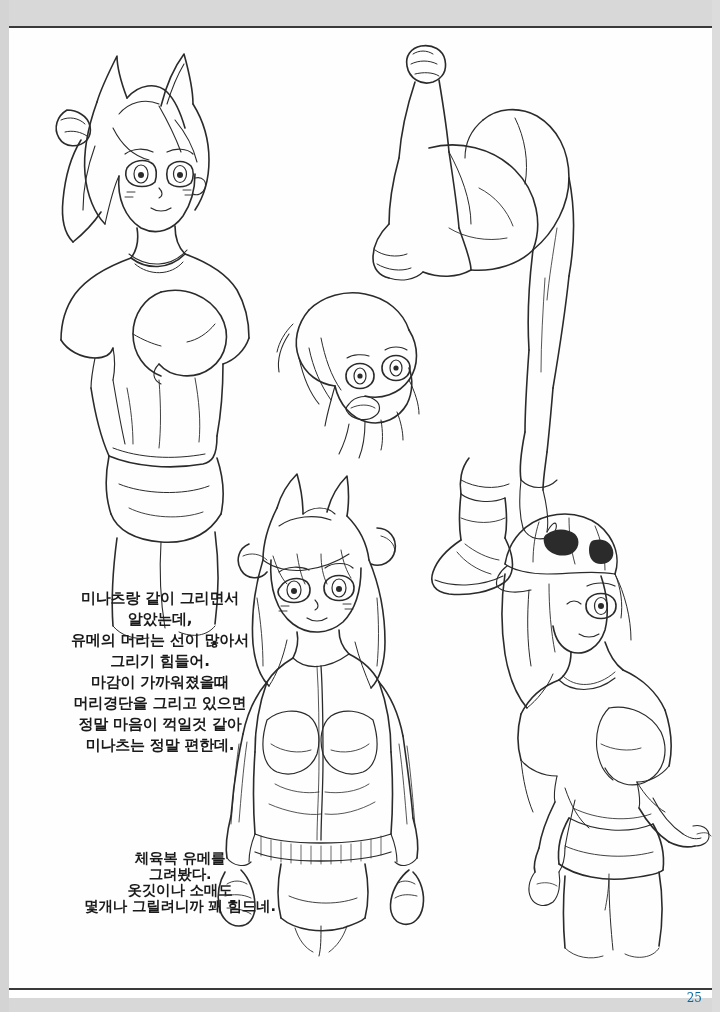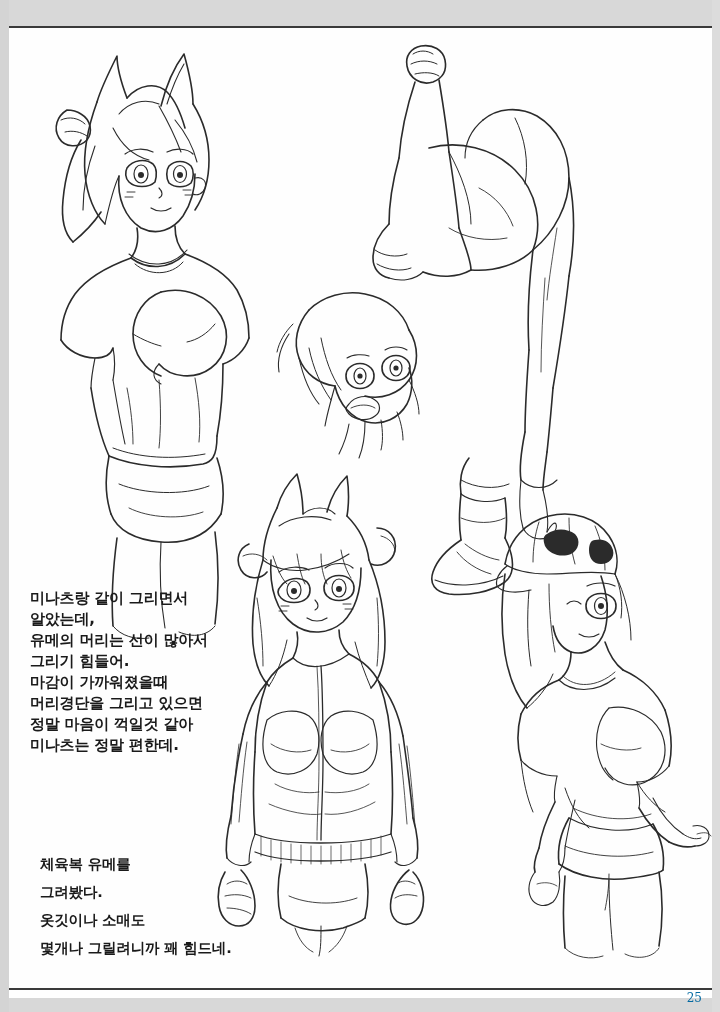--- a/index.html
+++ b/index.html
@@ -9,20 +9,21 @@
   }
   body {
     font-family: "DejaVu Sans", sans-serif;
   }
   #page {
     position: relative;
     width: 720px;
     height: 1012px;
     background: #ffffff;
     overflow: hidden;
+    text-align: center;
   }
   
   .scan-edge-top {
     position: absolute;
     left: 0; top: 0;
     width: 720px; height: 26px;
     background: #d8d8d8;
   }
   .scan-edge-bottom {
     position: absolute;
@@ -65,21 +66,21 @@
     position: absolute;
     color: #1a1a1a;
     font-family: "DejaVu Sans", sans-serif;
     font-size: 15px;
     line-height: 21px;
     white-space: pre-line;
     letter-spacing: -0.2px;
     font-weight: 600;
   }
   #note-main { left: 30px; top: 588px; width: 260px; }
-  #note-secondary { left: 40px; top: 850px; width: 280px; font-size: 14.5px; line-height: 28px; }
+  #note-secondary { left: 40px; top: 850px; width: 280px; font-size: 14.5px; line-height: 16px; }
   .page-number {
     position: absolute;
     right: 18px;
     top: 991px;
     font-size: 12px;
     color: #0369a1;
     font-family: "DejaVu Serif", serif;
   }
   
   #artwork {

